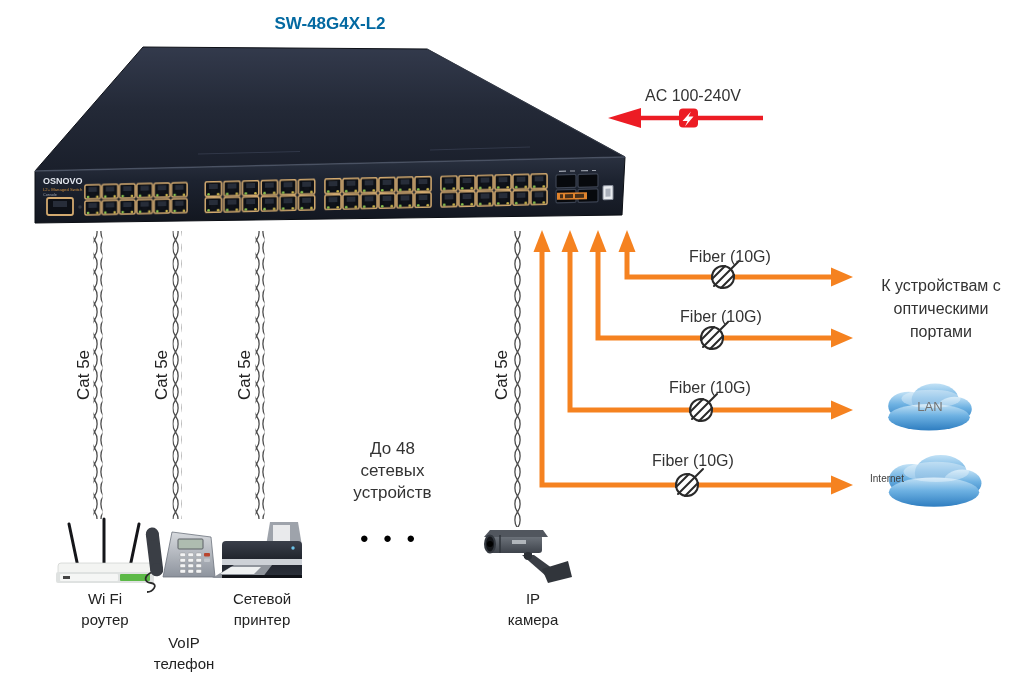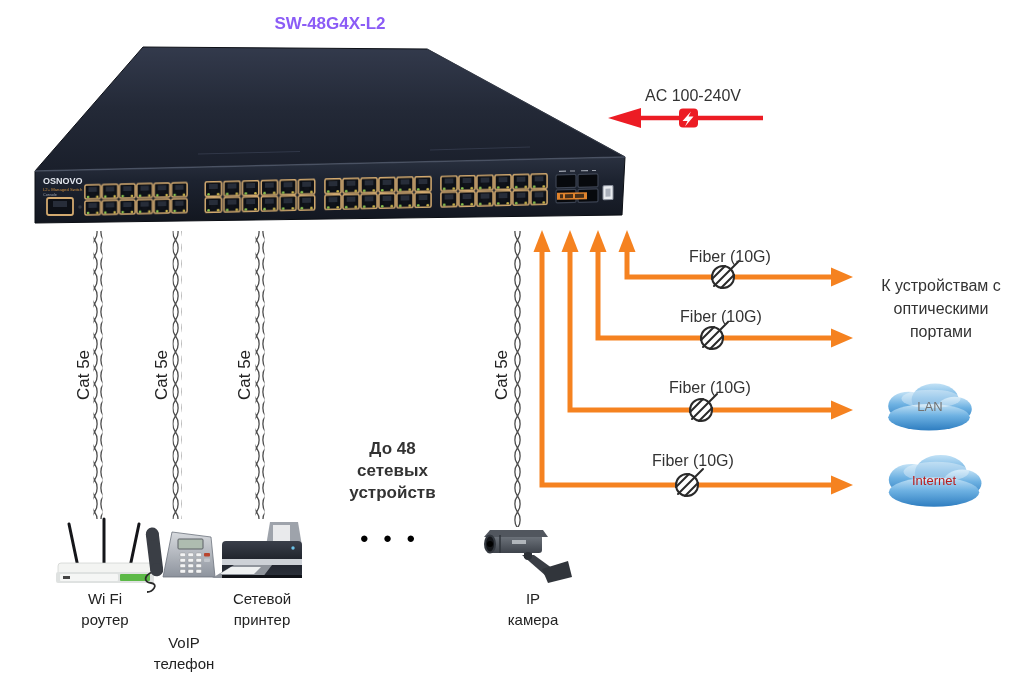--- a/index.html
+++ b/index.html
@@ -1,35 +1,35 @@
 <!DOCTYPE html>
 <html><head>
 <meta charset="utf-8">
 <style>
   html,body{margin:0;padding:0;background:#fff;}
   .stage{position:relative;width:1024px;height:675px;background:#fff;
          font-family:"Liberation Sans",sans-serif;overflow:hidden;}
   .stage svg{position:absolute;left:0;top:0;width:1024px;height:675px;}
   .label{position:absolute;color:#333;text-align:center;white-space:pre-line;}
-  #title{left:245px;top:14px;width:170px;font-size:17px;font-weight:bold;color:#8b5cf6;}
+  #title{left:245px;top:14px;width:170px;font-size:17px;font-weight:bold;color:#0369a1;}
   #ac-label{left:613px;top:87px;width:160px;font-size:16px;}
   .fiber-label{width:160px;font-size:16px;}
   #fiber-1{left:650px;top:248px;}
   #fiber-2{left:641px;top:308px;}
   #fiber-3{left:630px;top:379px;}
   #fiber-4{left:613px;top:452px;}
   #optical-dest{left:858px;top:274px;width:166px;font-size:16px;line-height:23px;}
   #lan-label{left:899px;top:399px;width:62px;font-size:13px;color:#737373;}
-  #internet-label{left:892px;top:473px;width:84px;font-size:13px;color:#b91c1c;}
+  #internet-label{left:845px;top:473px;width:84px;font-size:10px;color:#404040;}
   .cat5e{width:70px;height:18px;font-size:17px;color:#222;transform:rotate(-90deg);line-height:18px;}
   #cat5e-1{left:49px;top:366px;}
   #cat5e-2{left:127px;top:366px;}
   #cat5e-3{left:210px;top:366px;}
   #cat5e-4{left:467px;top:366px;}
-  #capacity{left:320px;top:438px;width:145px;font-size:17px;line-height:22px;font-weight:bold;}
+  #capacity{left:320px;top:438px;width:145px;font-size:17px;line-height:22px;}
   #dots{left:340px;top:529px;width:100px;font-size:15px;letter-spacing:5px;color:#000;}
   .devlabel{top:588px;width:130px;font-size:15px;line-height:21px;color:#222;}
   #lbl-router{left:40px;}
   #lbl-phone{left:119px;margin-top:44px;}
   #lbl-printer{left:197px;}
   #lbl-camera{left:468px;}
 </style>
 </head>
 <body>
 

